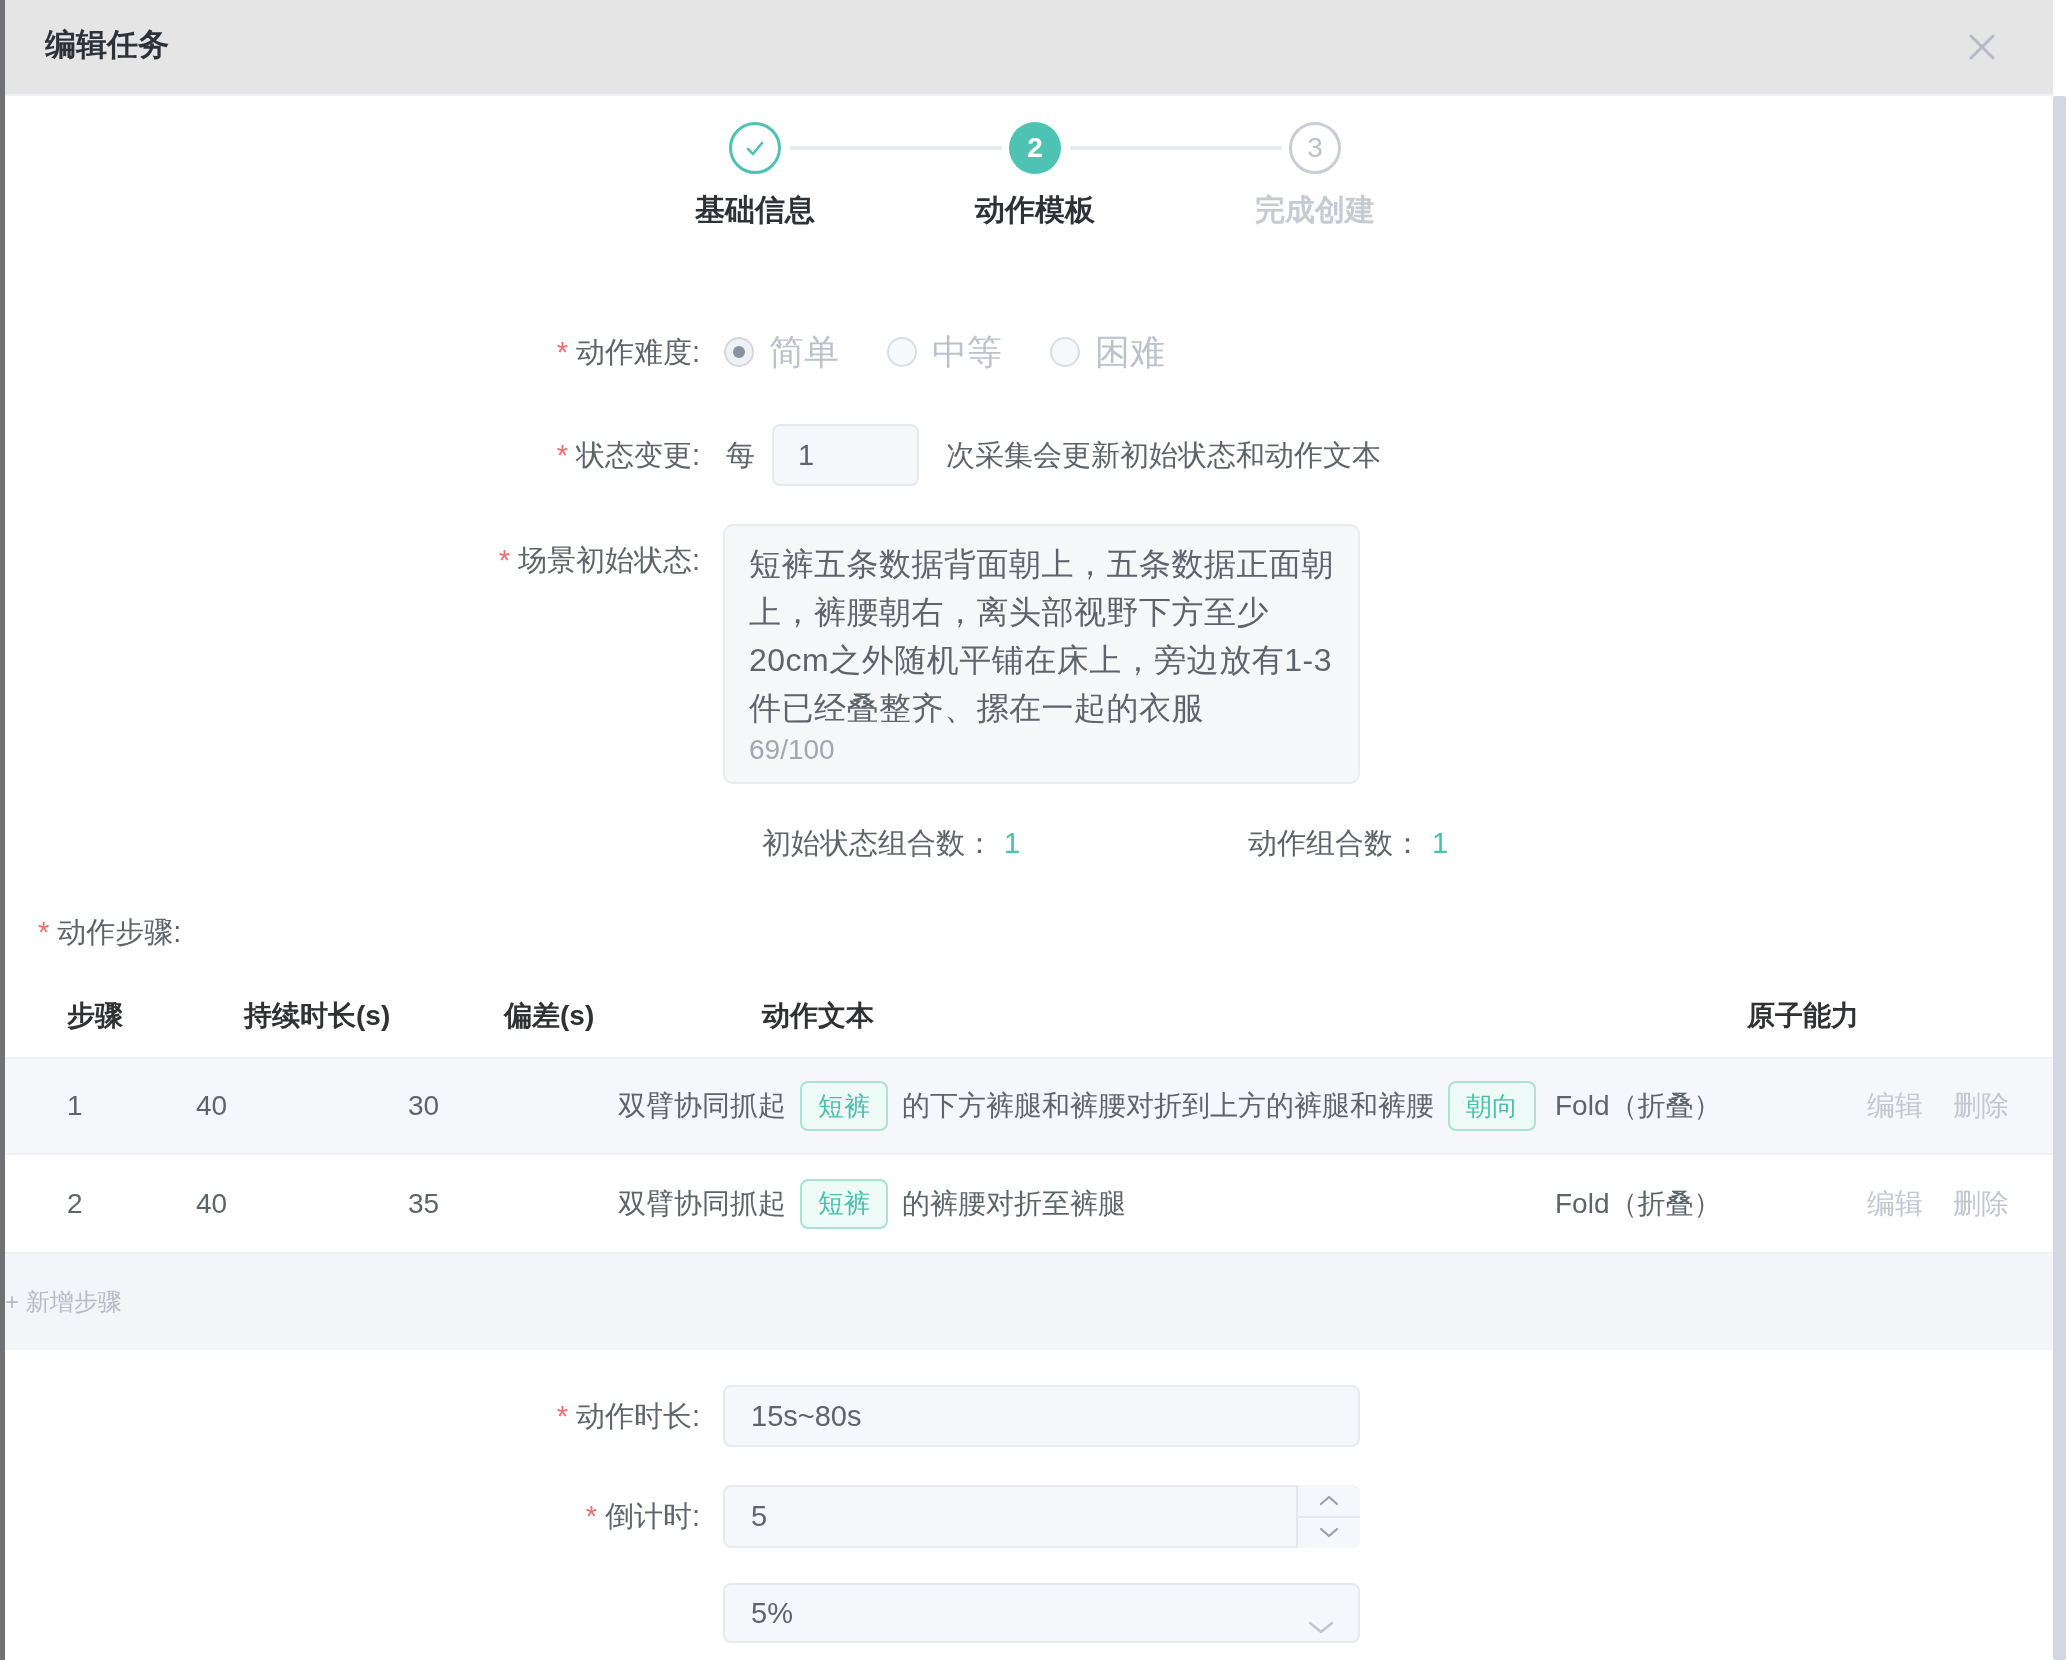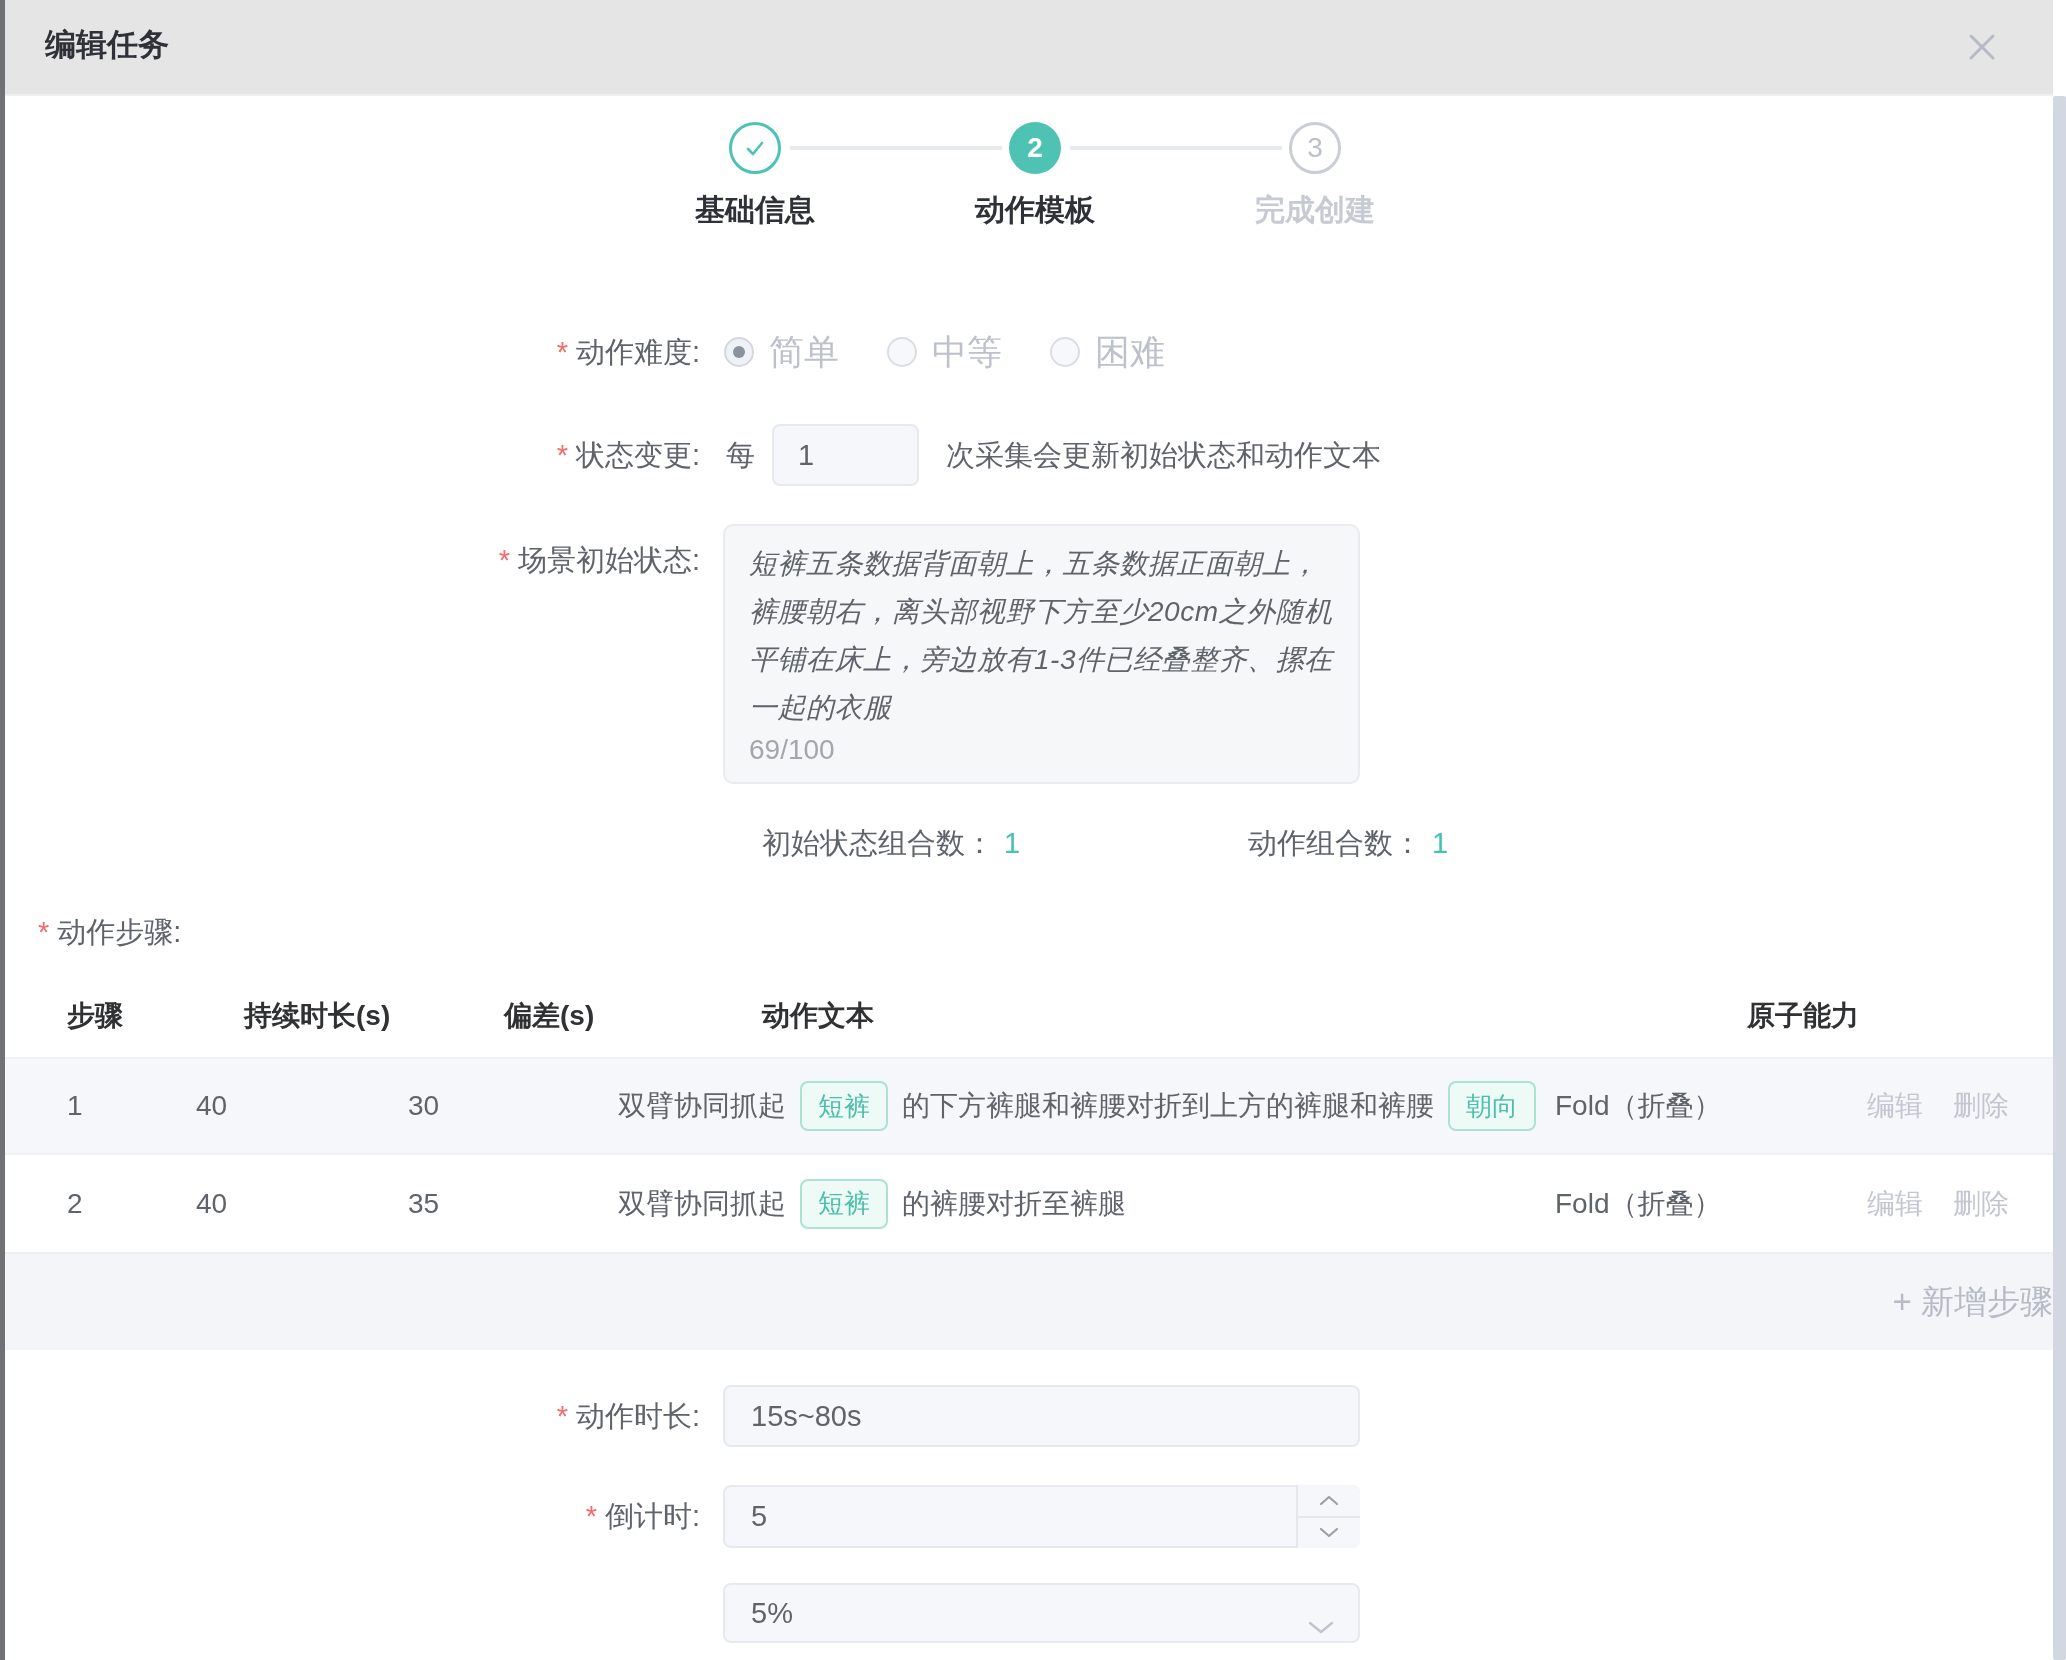--- a/index.html
+++ b/index.html
@@ -47,38 +47,38 @@
   .radio-label { font-size:35px; color:#bcc1cc; }
 
   
   .sc-prefix { position:absolute; left:726px; top:433px; font-size:29px; line-height:44px; }
   .sc-input { position:absolute; left:772px; top:424px; width:147px; height:62px; padding:0 24px; }
   .sc-suffix { position:absolute; left:946px; top:433px; font-size:29px; line-height:44px; }
 
   
   .textarea-box { position:absolute; left:723px; top:524px; width:637px; height:260px;
     background:#f5f7f9; border:2px solid #e9ebef; border-radius:10px; box-sizing:border-box; padding:14px 24px; }
-  .textarea-text { font-size:28px; color:#5f646b; line-height:48px; letter-spacing:0.5px;font-style:italic; }
+  .textarea-text { font-size:32px; color:#5f646b; line-height:48px; letter-spacing:0.5px; }
   .textarea-counter { position:absolute; left:24px; bottom:16px; font-size:28px; color:#a2a6ae; }
 
   
   .combo { position:absolute; top:821px; font-size:29px; line-height:44px; color:#5f646b; white-space:nowrap;margin-left:45px; }
   .combo.c1 { left:717px; }
   .combo.c2 { left:1203px; }
   .combo-val { color:#45c2b0; margin-left:10px; }
 
   
   .steps-label { position:absolute; left:38px; top:910px; font-size:29px; line-height:44px; color:#5f646b; }
   .tbl { position:absolute; left:5px; top:975px; width:2048px; font-size:28px; }
   .tbl-row { display:flex; align-items:center; }
   .tbl-head { height:82px; font-weight:bold; color:#303133; background:#fff;gap:48px; }
   .tr1 { height:94px; background:#f6f7fa; border-top:2px solid #eef0f4; color:#5f646b; }
   .tr2 { height:97px; background:#ffffff; border-top:2px solid #eef0f4; color:#5f646b; }
   .add-row { height:96px; background:#f4f5f8; border-top:2px solid #eef0f4;
-    display:flex; align-items:center; justify-content:flex-end; font-size:33px; color:#b6bbc6; cursor:pointer; }
+    display:flex; align-items:center; justify-content:flex-start; font-size:24px; color:#b6bbc6; cursor:pointer; }
   .c-step { width:185px; padding-left:62px; box-sizing:border-box; flex-shrink:0; }
   .c-dur  { width:212px; padding-left:6px;  box-sizing:border-box; flex-shrink:0; }
   .c-dev  { width:210px; padding-left:6px;  box-sizing:border-box; flex-shrink:0; }
   .c-text { width:937px; padding-left:6px;  box-sizing:border-box; flex-shrink:0;
     display:flex; align-items:center; white-space:nowrap; overflow:hidden; }
   .c-abil { width:310px; padding-left:6px;  box-sizing:border-box; flex-shrink:0; }
   .c-ops  { flex:1; padding-left:8px; box-sizing:border-box; display:flex; gap:30px; }
   .tag { display:inline-flex; align-items:center; height:46px; padding:0 16px; margin:0 14px;
     background:#edfaf5; border:2px solid #abe2d4; border-radius:8px; color:#4bbfab; font-size:26px; flex-shrink:0; }
   .op-link { color:#c2c6d1; cursor:pointer; }

